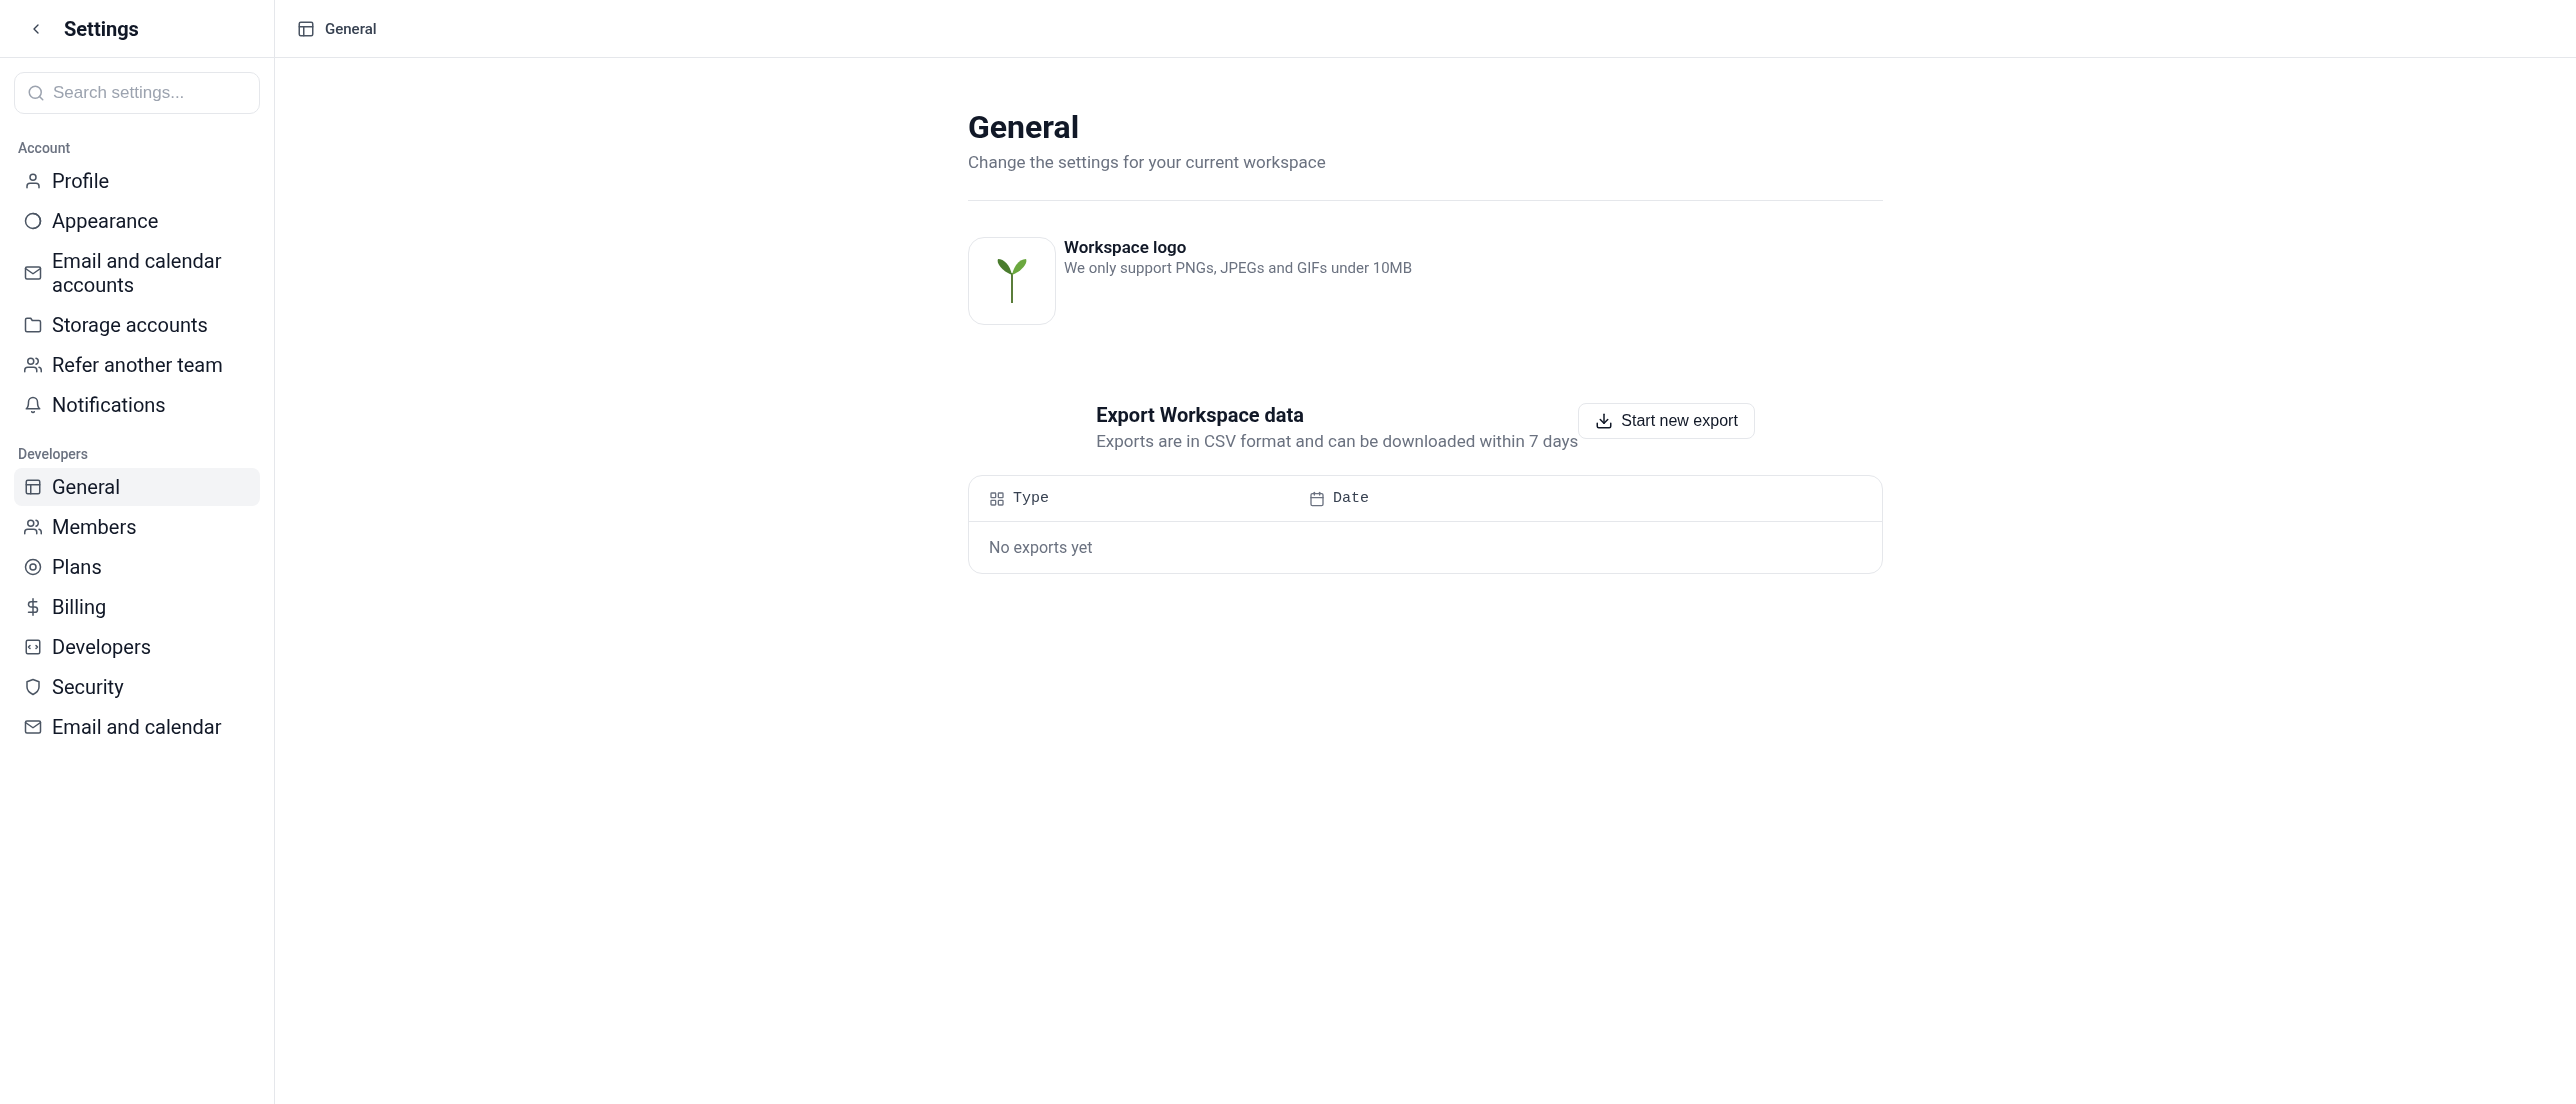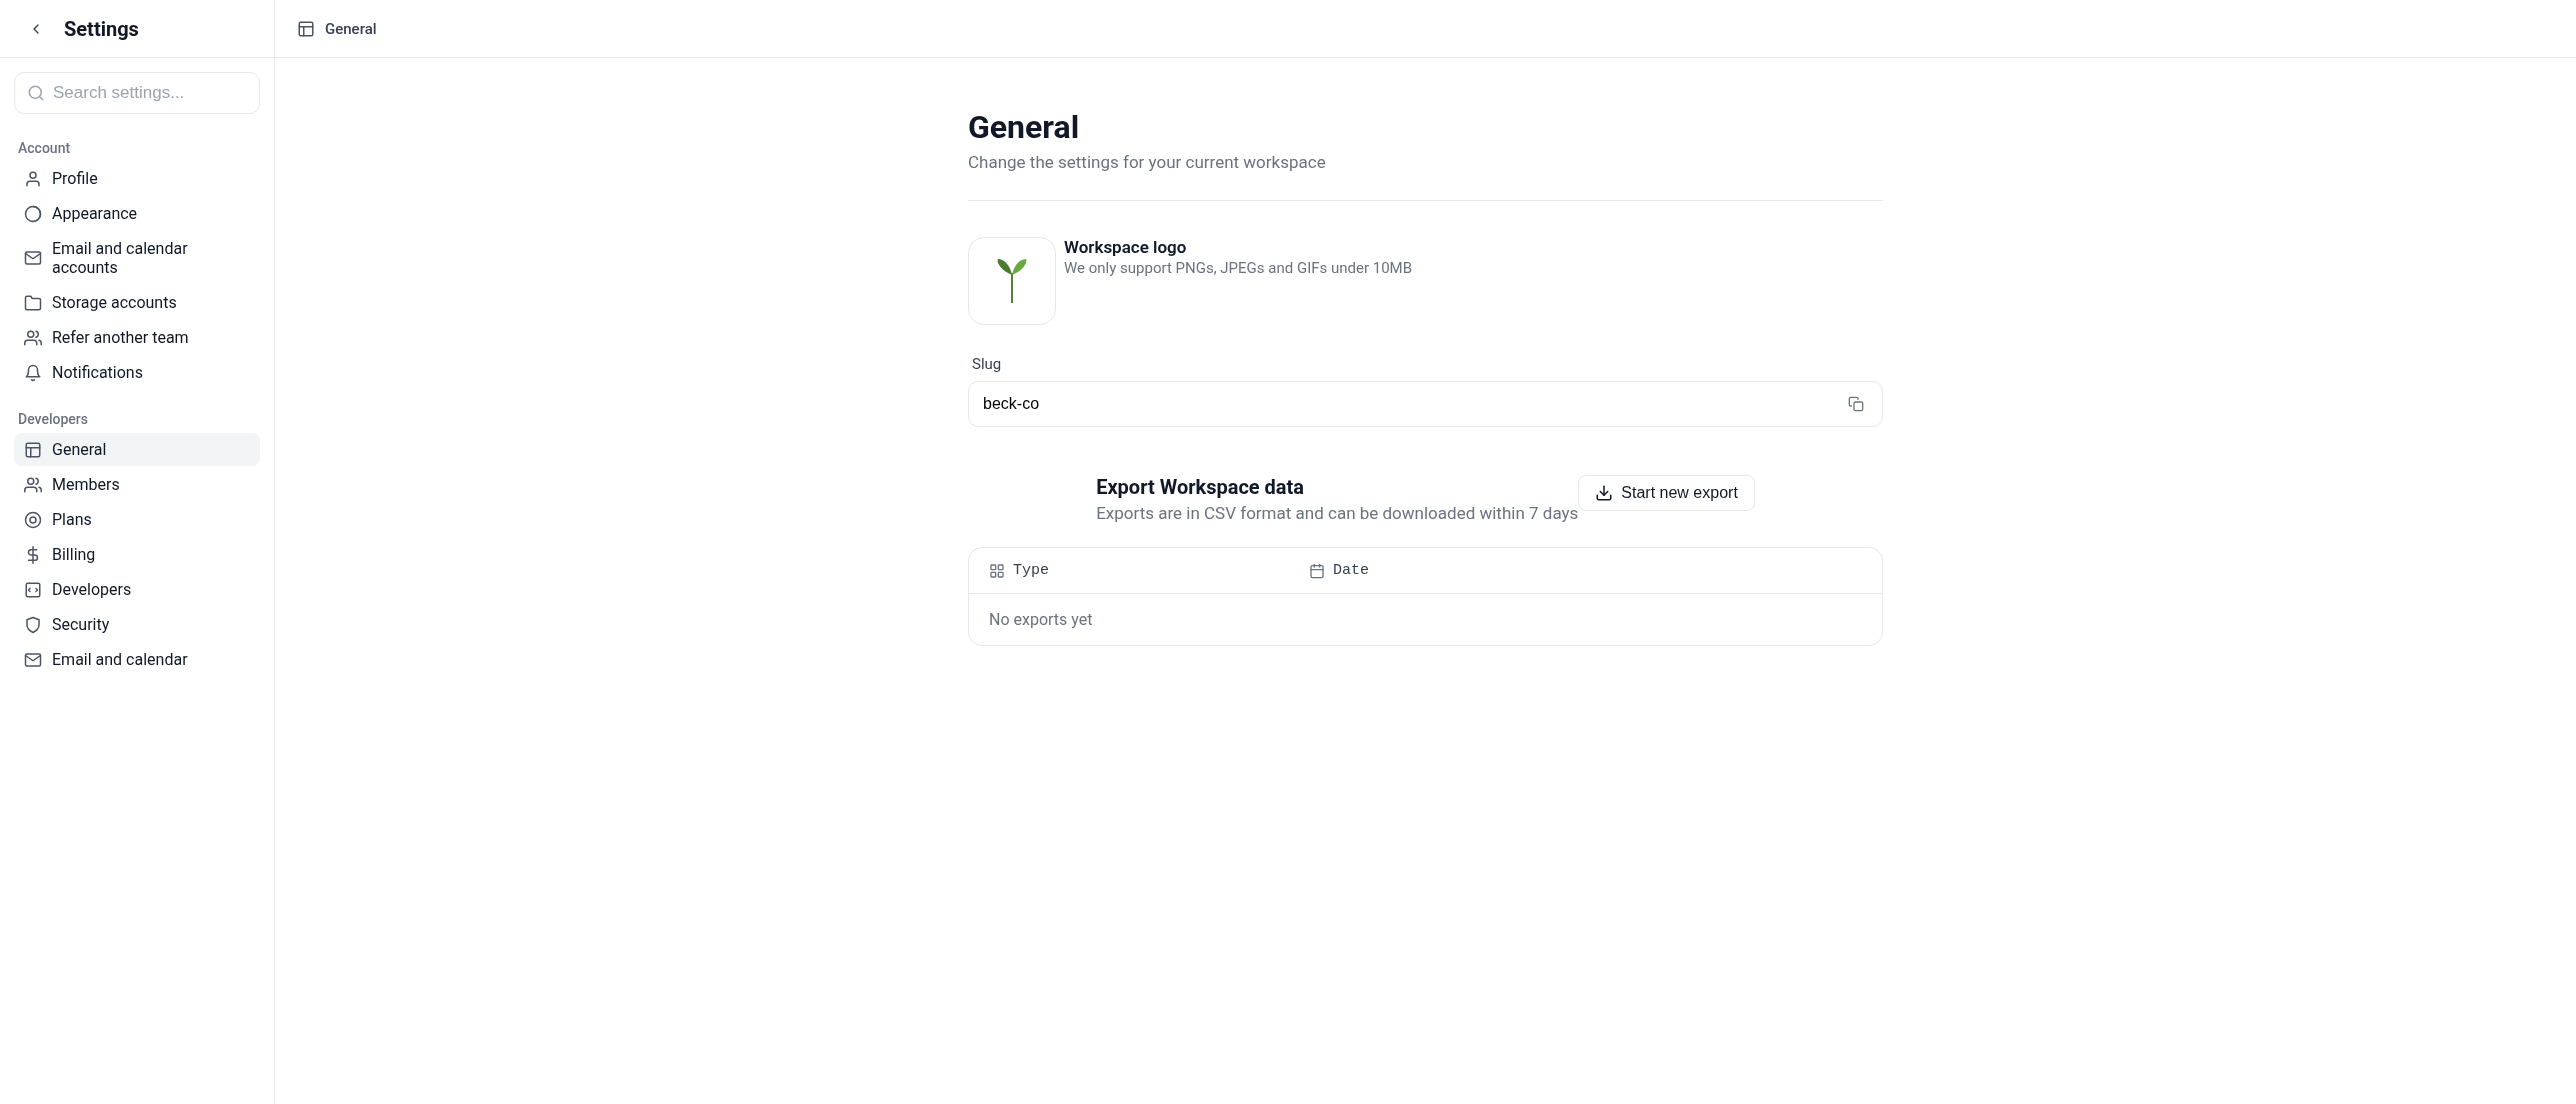--- a/index.html
+++ b/index.html
@@ -46,21 +46,21 @@
       color: #ec4899; background: transparent;
     }
     .search-input::placeholder { color: #9ca3af; }
     .section-label {
       font-size: 14px; color: #6b7280; font-weight: 500;
       padding: 8px 4px 6px 4px;
     }
     .nav-item {
       display: flex; align-items: center; gap: 10px;
       padding: 7px 10px; border-radius: 8px; cursor: pointer;
-      font-size: 16px; color: #111827;
+      font-size: 20px; color: #111827;
       margin-bottom: 2px;
     }
     .nav-item.active { background: #f3f4f6; }
     .nav-item .icon { width: 18px; height: 18px; color: #4b5563; flex-shrink: 0; }
     .nav-section { margin-bottom: 14px; }
     .main { flex: 1; display: flex; flex-direction: column; }
     .topbar {
       height: 58px; border-bottom: 1px solid #e5e7eb;
       display: flex; align-items: center; padding: 0 22px; gap: 10px;
       color: #374151;
@@ -304,34 +304,20 @@
               <path d="M28 22 C38 18, 44 10, 42 6 C36 6, 30 12, 28 22 Z" fill="#6ba83f"></path>
             </svg>
           </div>
           <div class="logo-info">
             <h3>Workspace logo</h3>
             <p>We only support PNGs, JPEGs and GIFs under 10MB</p>
           </div>
         </div>
 
         <div class="form-row">
-          <div class="form-group">
-            <label class="form-label">Slug</label>
-            <div class="input-wrap">
-              <input class="text-input" value="beck-co" style="">
-              <button class="input-icon-btn">
-                <span class="icon">
-                    <svg width="16" height="16" viewBox="0 0 24 24" fill="none" stroke="currentColor" stroke-width="2" stroke-linecap="round" stroke-linejoin="round">
-                      <rect x="9" y="9" width="13" height="13" rx="2"></rect>
-                      <path d="M5 15H4a2 2 0 0 1-2-2V4a2 2 0 0 1 2-2h9a2 2 0 0 1 2 2v1"></path>
-                    </svg>
-                  </span>
-              </button>
-            </div>
-          </div>
         </div>
 
         <div class="export-header">
           <div>
             <h3 class="export-title">Export Workspace data</h3>
             <p class="export-subtitle">Exports are in CSV format and can be downloaded within 7 days</p>
           </div>
           <button class="btn btn-outline">
             <span class="icon">
                 <svg width="18" height="18" viewBox="0 0 24 24" fill="none" stroke="currentColor" stroke-width="2" stroke-linecap="round" stroke-linejoin="round">

